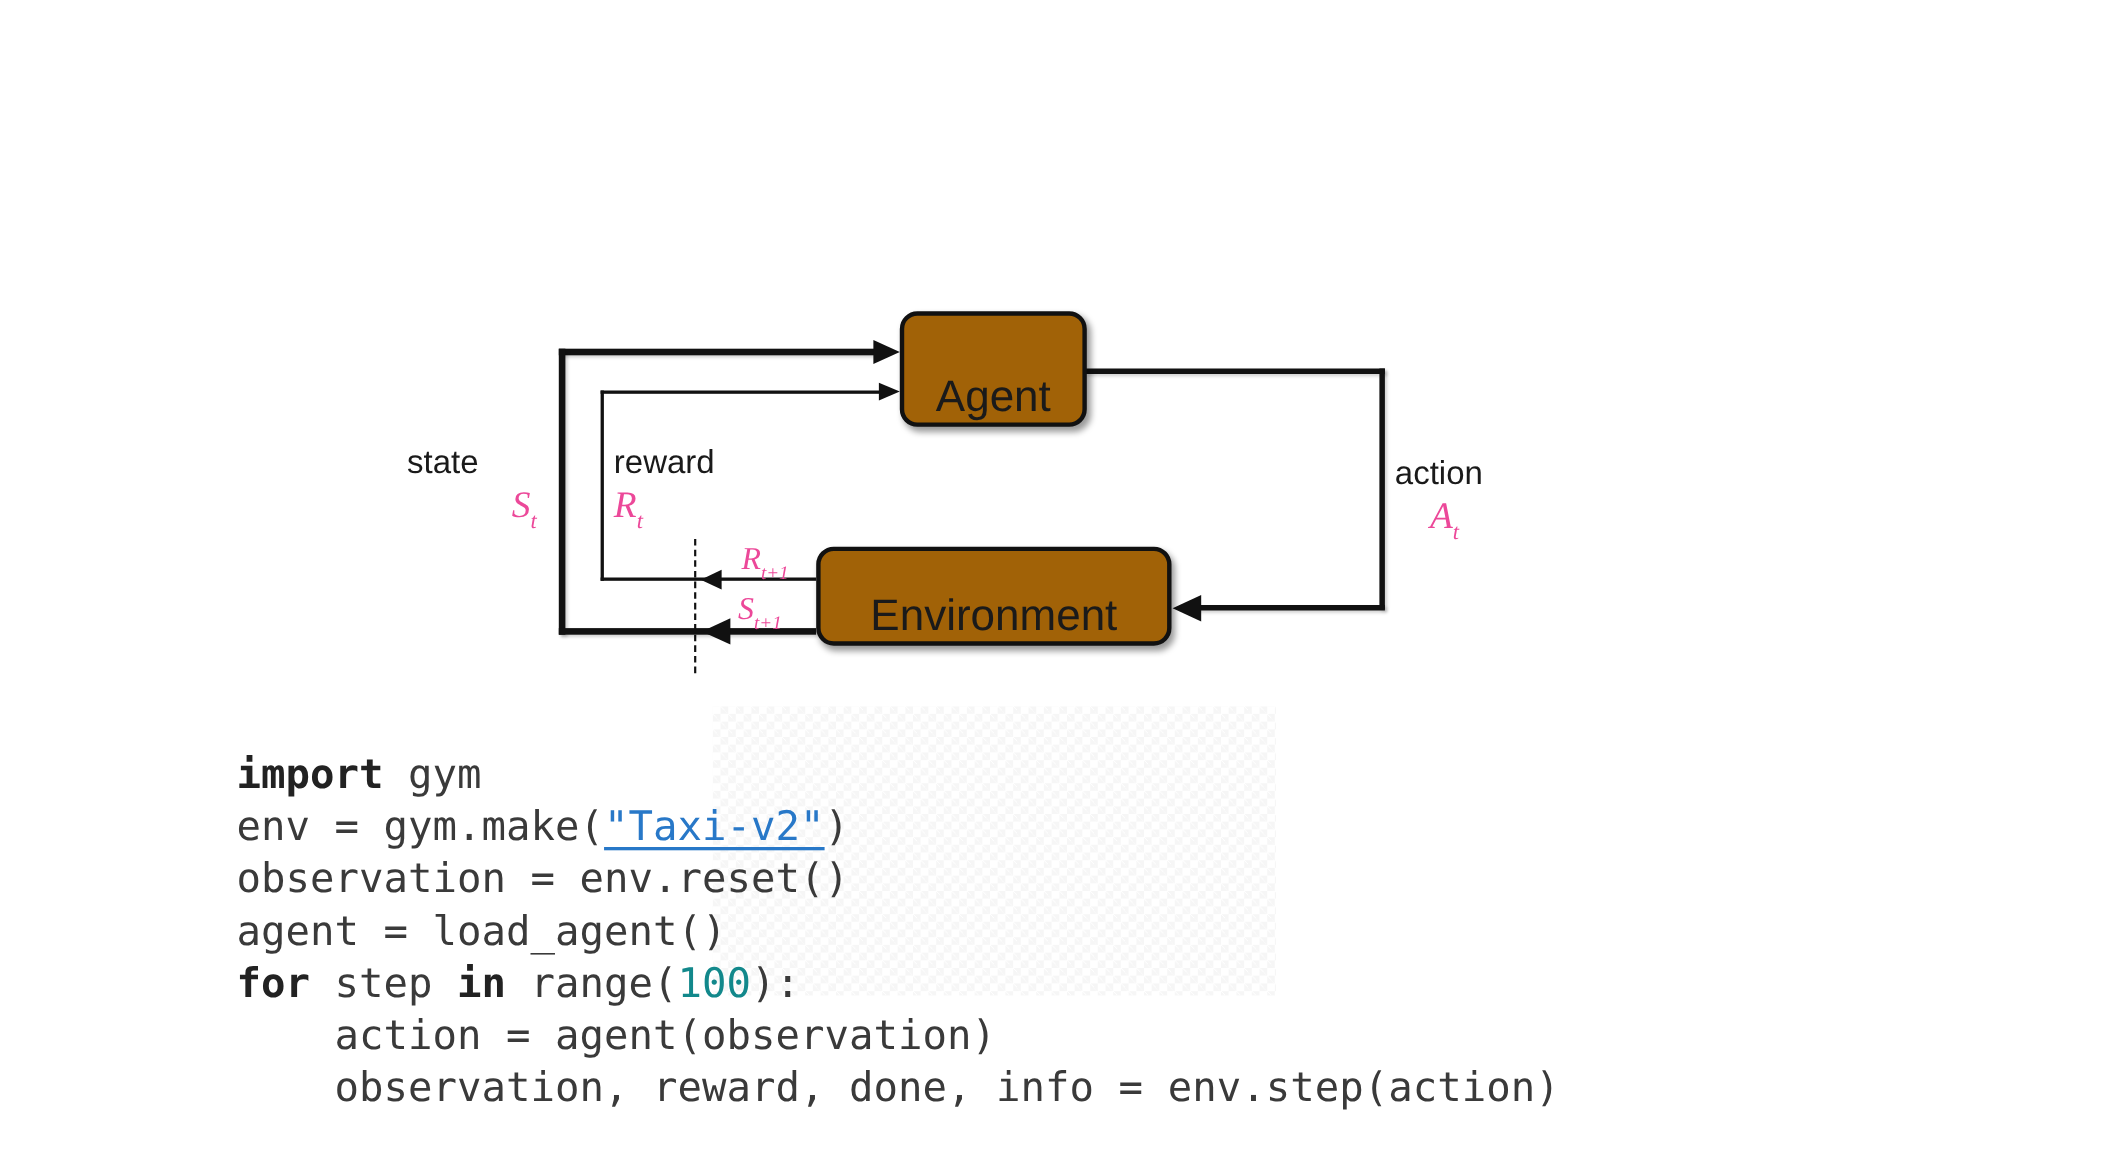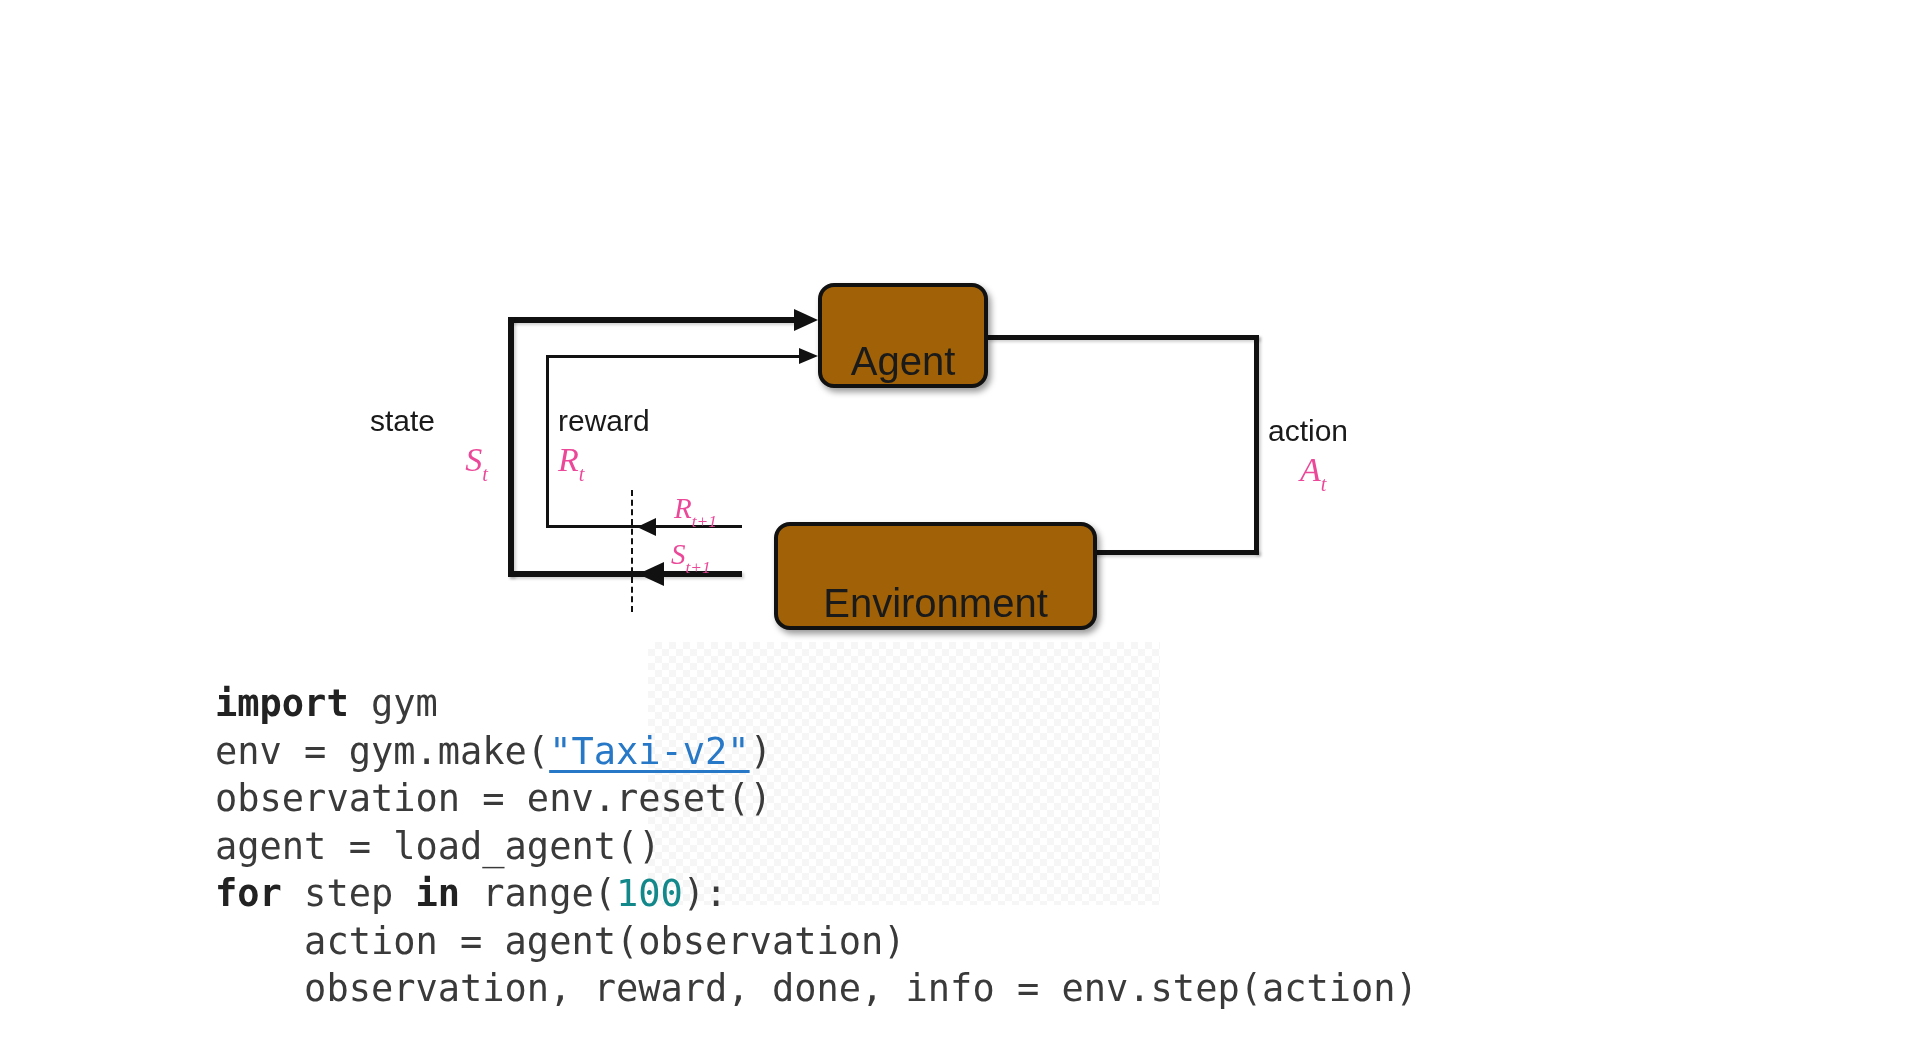--- a/index.html
+++ b/index.html
@@ -14,21 +14,21 @@
   }
 
   
   .node {
     position:absolute; background:#a16207; border:4px solid #111;
     border-radius:16px; box-shadow:3px 4px 6px rgba(0,0,0,0.40);
     display:flex; align-items:flex-end; justify-content:center;
     font-size:40px; color:#1a1a1a; z-index:3;
   }
   .agent-box { left:818px; top:283px; width:170px; height:105px; }
-  .env-box   { left:742px; top:522px; width:323px; height:108px;margin-left:32px; }
+  .env-box   { left:742px; top:497px; width:323px; height:90px; }
 
   .hline, .vline { position:absolute; background:#111; z-index:2; }
   .thick { box-shadow:2px 2px 3px rgba(0,0,0,0.18); }
 
   .arrow { position:absolute; width:0; height:0; z-index:2; }
   .ar-right-big { border-top:11px solid transparent; border-bottom:11px solid transparent; border-left:24px solid #111; }
   .ar-right-sm  { border-top:8px solid transparent;  border-bottom:8px solid transparent;  border-left:19px solid #111; }
   .ar-left-big  { border-top:12px solid transparent; border-bottom:12px solid transparent; border-right:26px solid #111; }
   .ar-left-sm   { border-top:9px solid transparent;  border-bottom:9px solid transparent;  border-right:19px solid #111; }
 

